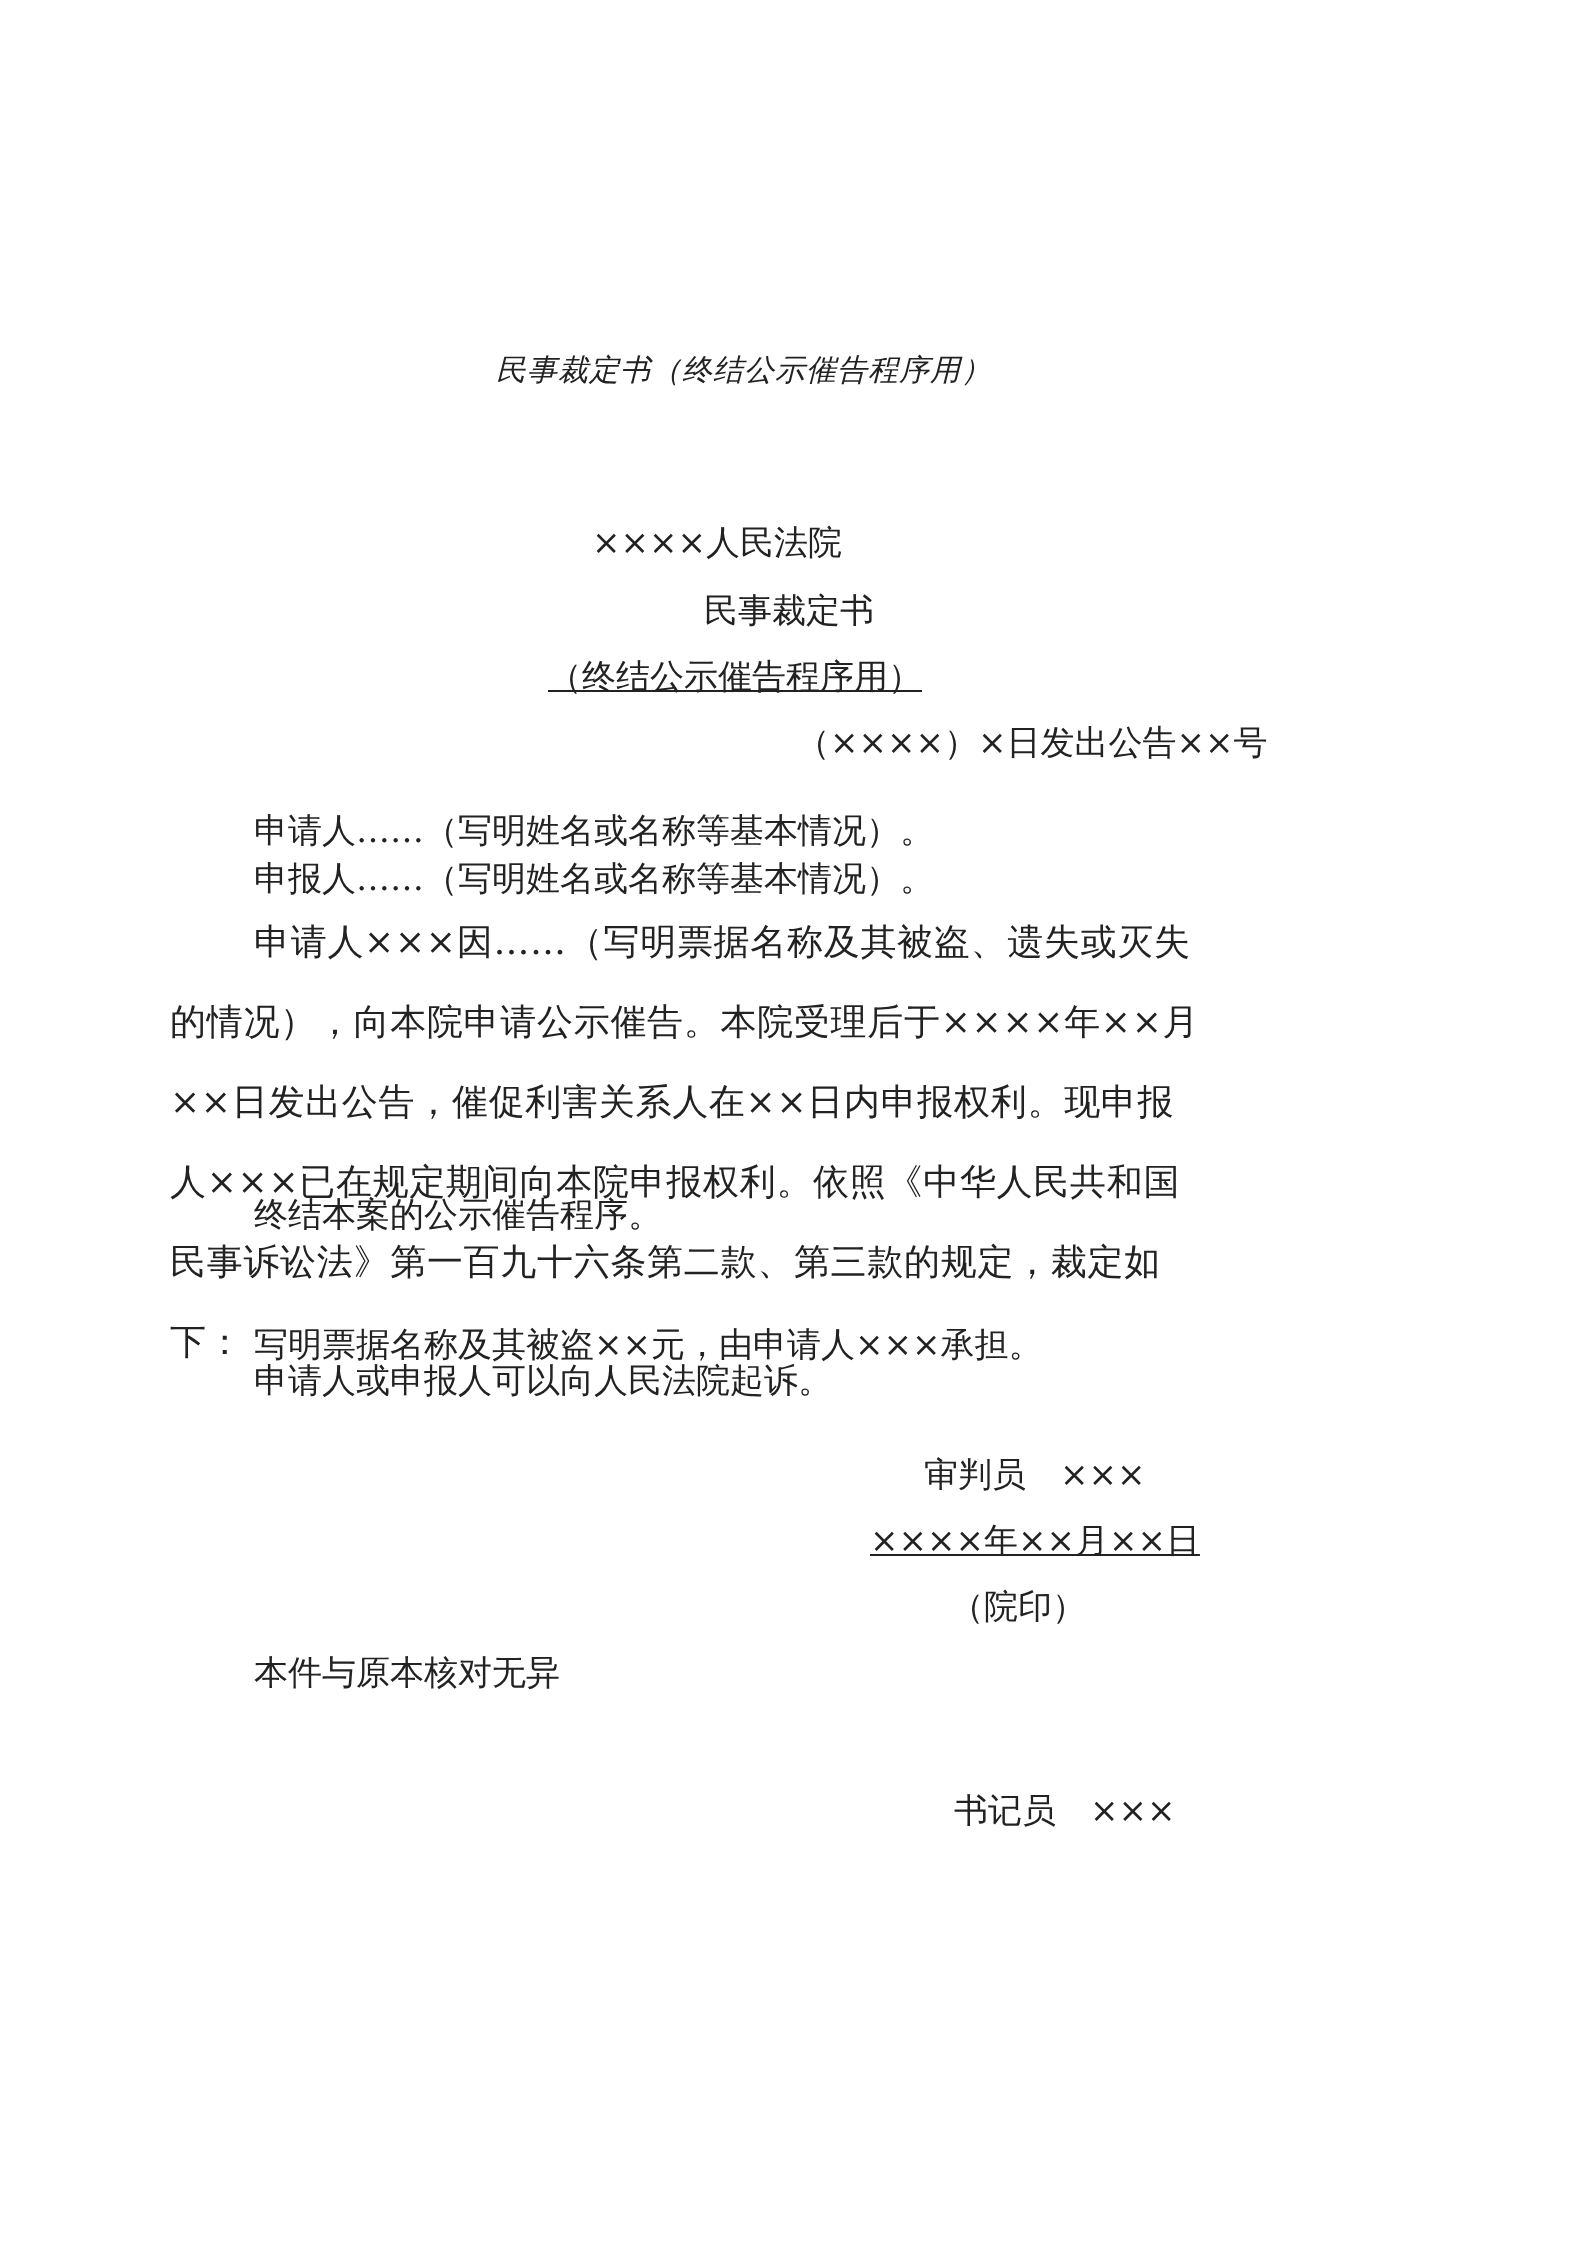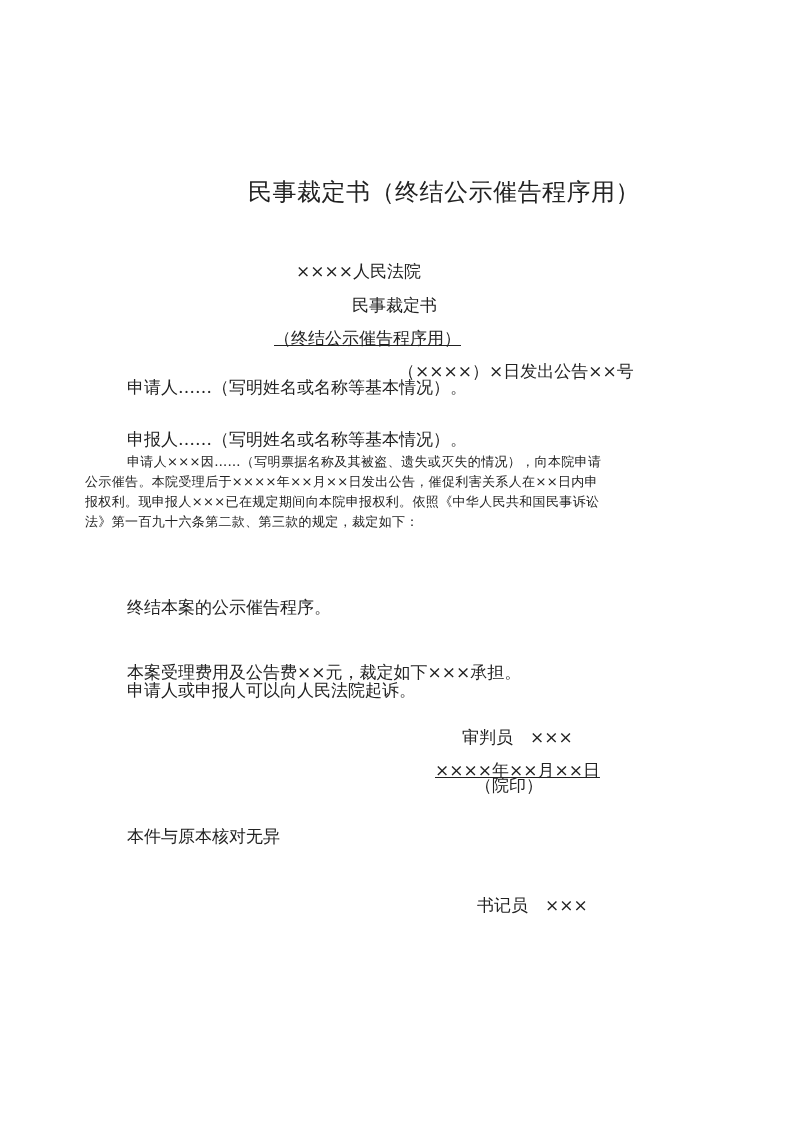--- a/index.html
+++ b/index.html
@@ -2,43 +2,43 @@
 <html><head>
   <meta charset="utf-8">
   <style>
     html, body { margin: 0; padding: 0; background: #ffffff; }
     body {
       width: 794px; height: 1123px; position: relative; overflow: hidden;
       font-family: "DejaVu Serif", "Liberation Serif", serif;
       color: #222;
     }
     .abs { position: absolute; white-space: nowrap; }
-    .title { font-size: 24px; left: 248px; top: 176px; letter-spacing: 0.5px; }
+    .title { font-size: 15px; left: 248px; top: 176px; letter-spacing: 0.5px; font-style: italic; }
     .t13 { font-size: 17px; }
-    .para { position: absolute; left: 85px; width: 520px; font-size: 13px; line-height: 20px; text-indent: 42px; letter-spacing: 0.35px; }
+    .para { position: absolute; left: 85px; width: 520px; font-size: 18px; line-height: 40px; text-indent: 42px; letter-spacing: 0.35px; }
   </style>
 </head>
 <body>
 
 <div>
   <div class="abs title">民事裁定书（终结公示催告程序用）</div>
 
   <div class="abs t13" style="left:296px; top:260px;">××××人民法院</div>
   <div class="abs t13" style="left:316px; top:294px;margin-left:36px;">民事裁定书</div>
   <div class="abs t13" style="left:274px; top:327px;text-decoration:underline;">（终结公示催告程序用）</div>
   <div class="abs t13" style="left:398px; top:360px;">（××××）×日发出公告××号</div>
 
-  <div class="abs t13" style="left:127px; top:376px;">申请人……（写明姓名或名称等基本情况）。</div>
+  <div class="abs t13" style="left:127px; top:404px;">申请人……（写明姓名或名称等基本情况）。</div>
   <div class="abs t13" style="left:127px; top:428px;">申报人……（写明姓名或名称等基本情况）。</div>
 
   <div class="para" style="top:452px;">申请人×××因……（写明票据名称及其被盗、遗失或灭失的情况），向本院申请公示催告。本院受理后于××××年××月××日发出公告，催促利害关系人在××日内申报权利。现申报人×××已在规定期间向本院申报权利。依照《中华人民共和国民事诉讼法》第一百九十六条第二款、第三款的规定，裁定如下：</div>
 
   <div class="abs t13" style="left:127px; top:596px;">终结本案的公示催告程序。</div>
   <div class="abs t13" style="left:127px; top:645px;margin-top:34px;">申请人或申报人可以向人民法院起诉。</div>
-  <div class="abs t13" style="left:127px; top:661px;">本案受理费用及公告费××元，裁定如下×××承担。</div>
+  <div class="abs t13" style="left:127px; top:661px;">写明票据名称及其被盗××元，由申请人×××承担。</div>
 
   <div class="abs t13" style="left:462px; top:726px;">审判员　×××</div>
   <div class="abs t13" style="left:435px; top:759px;text-decoration:underline;">××××年××月××日</div>
-  <div class="abs t13" style="left:475px; top:774px;">（院印）</div>
+  <div class="abs t13" style="left:475px; top:792px;">（院印）</div>
 
   <div class="abs t13" style="left:127px; top:825px;">本件与原本核对无异</div>
   <div class="abs t13" style="left:477px; top:858px;margin-top:36px;">书记员　×××</div>
 </div>
 
 </body></html>

